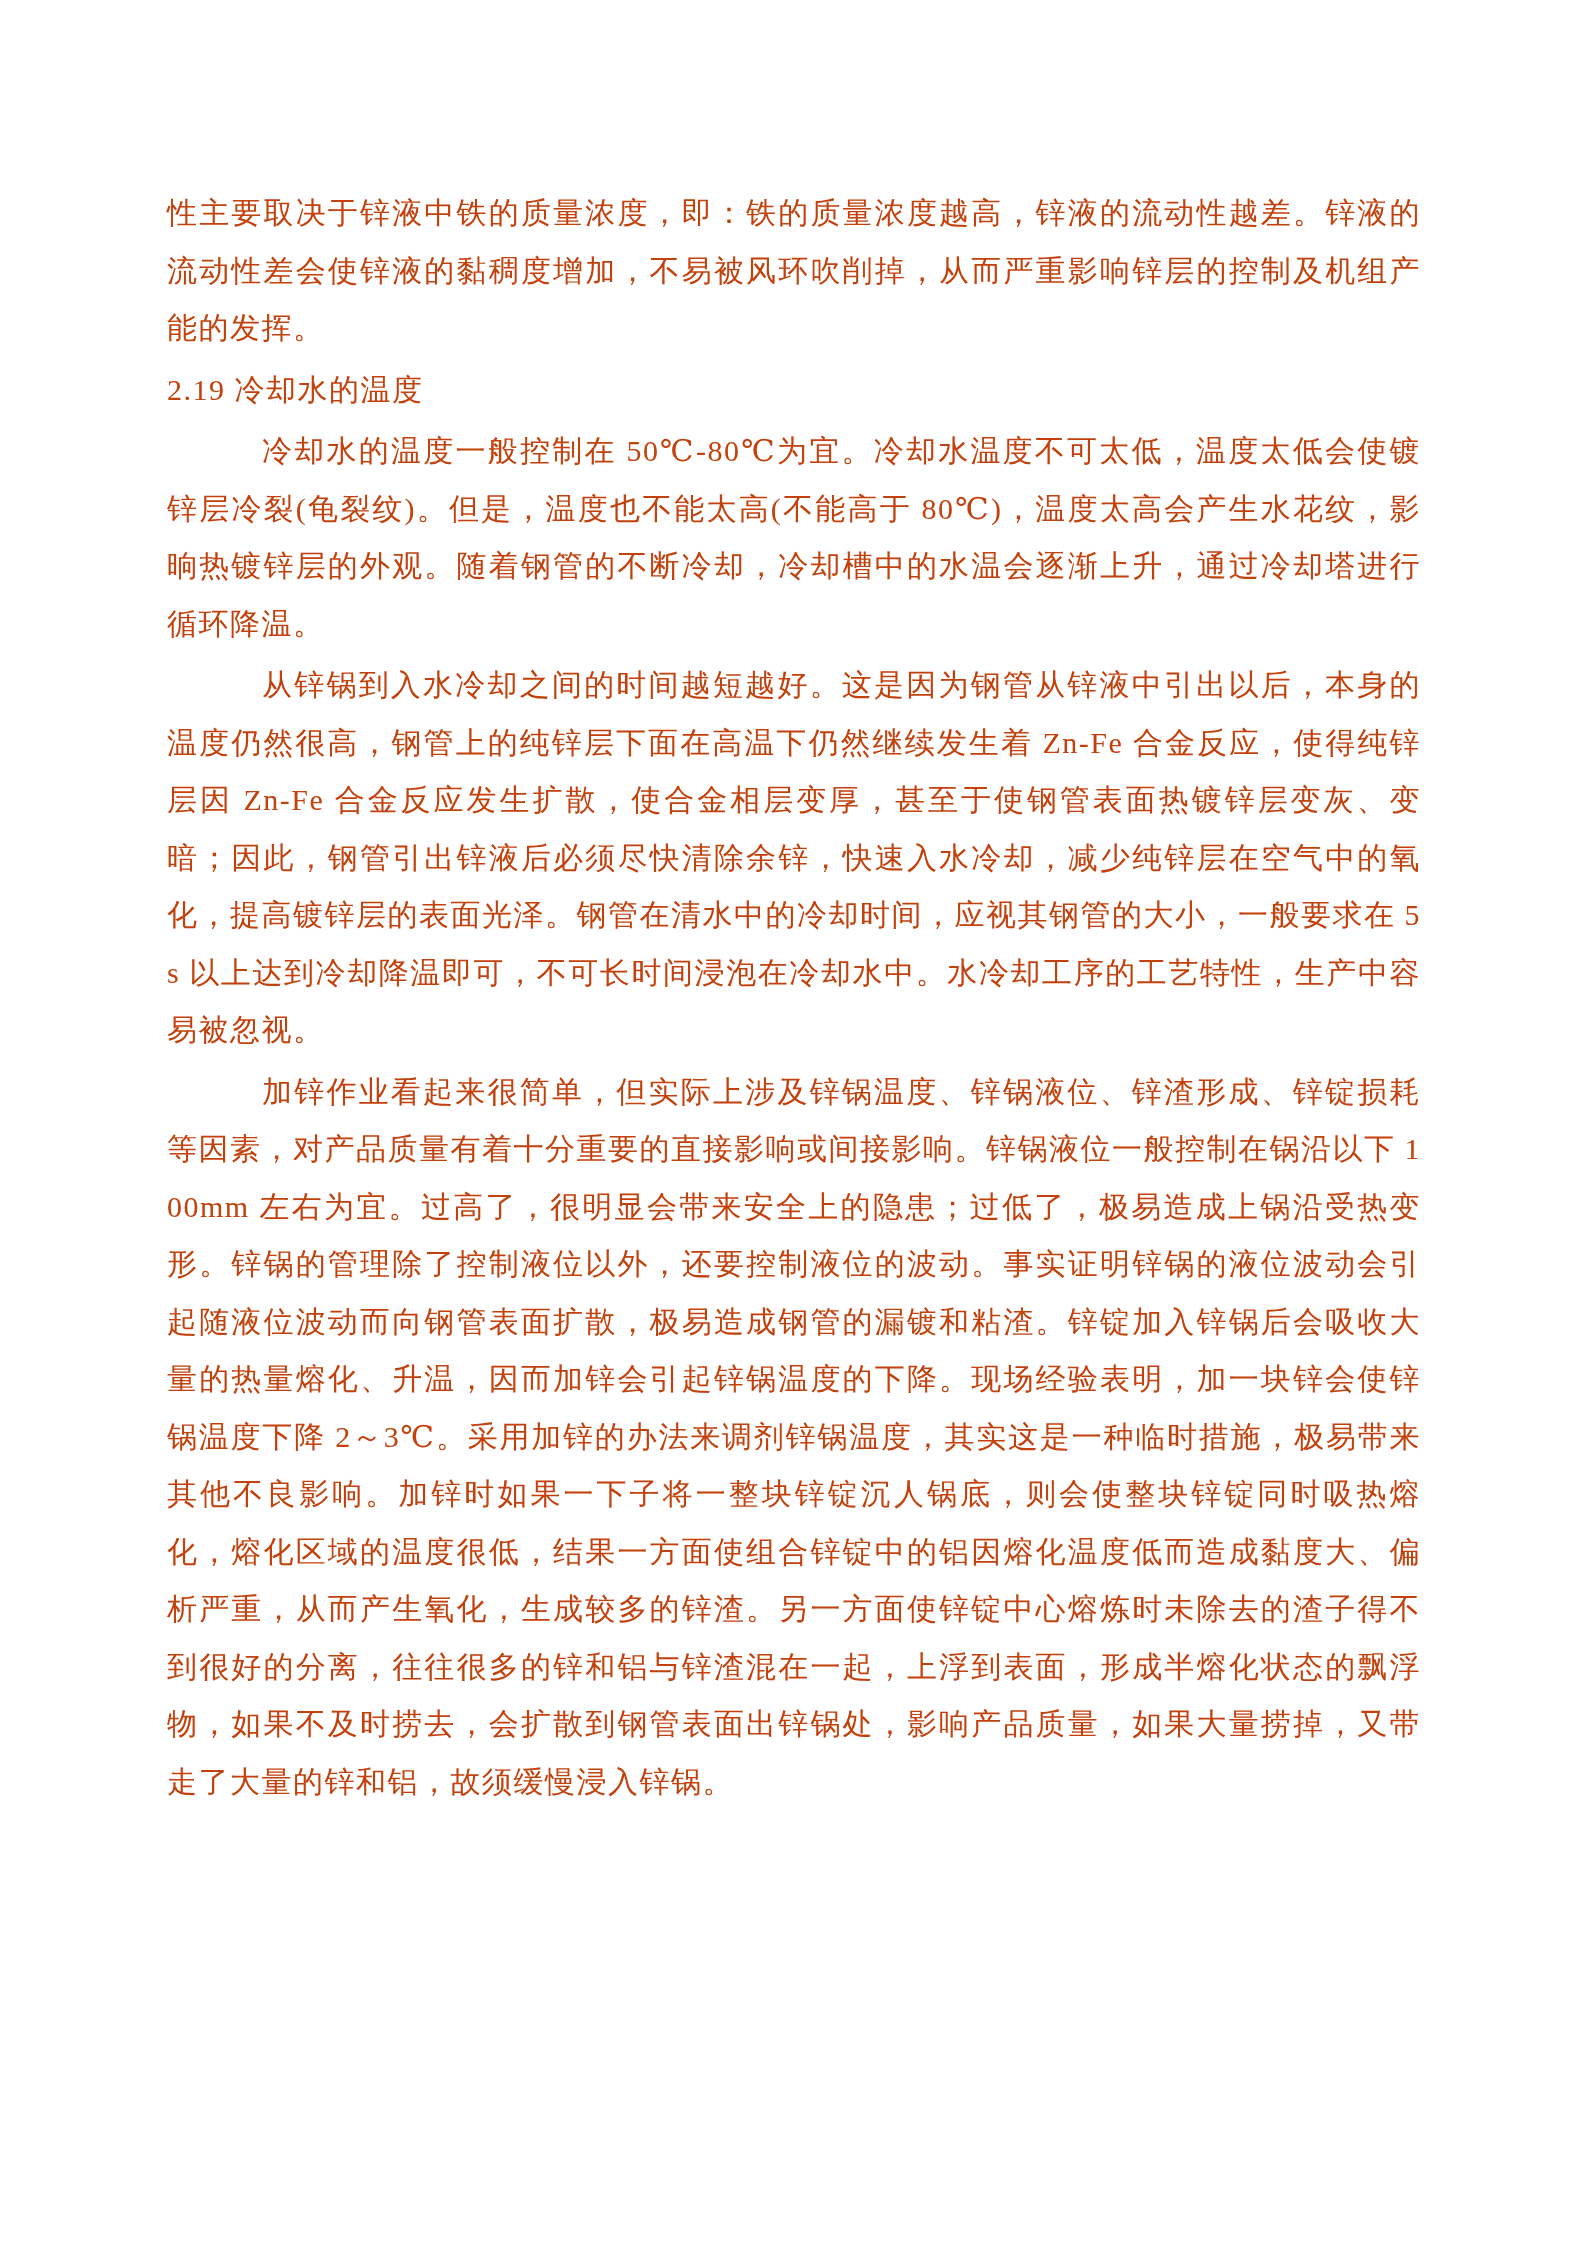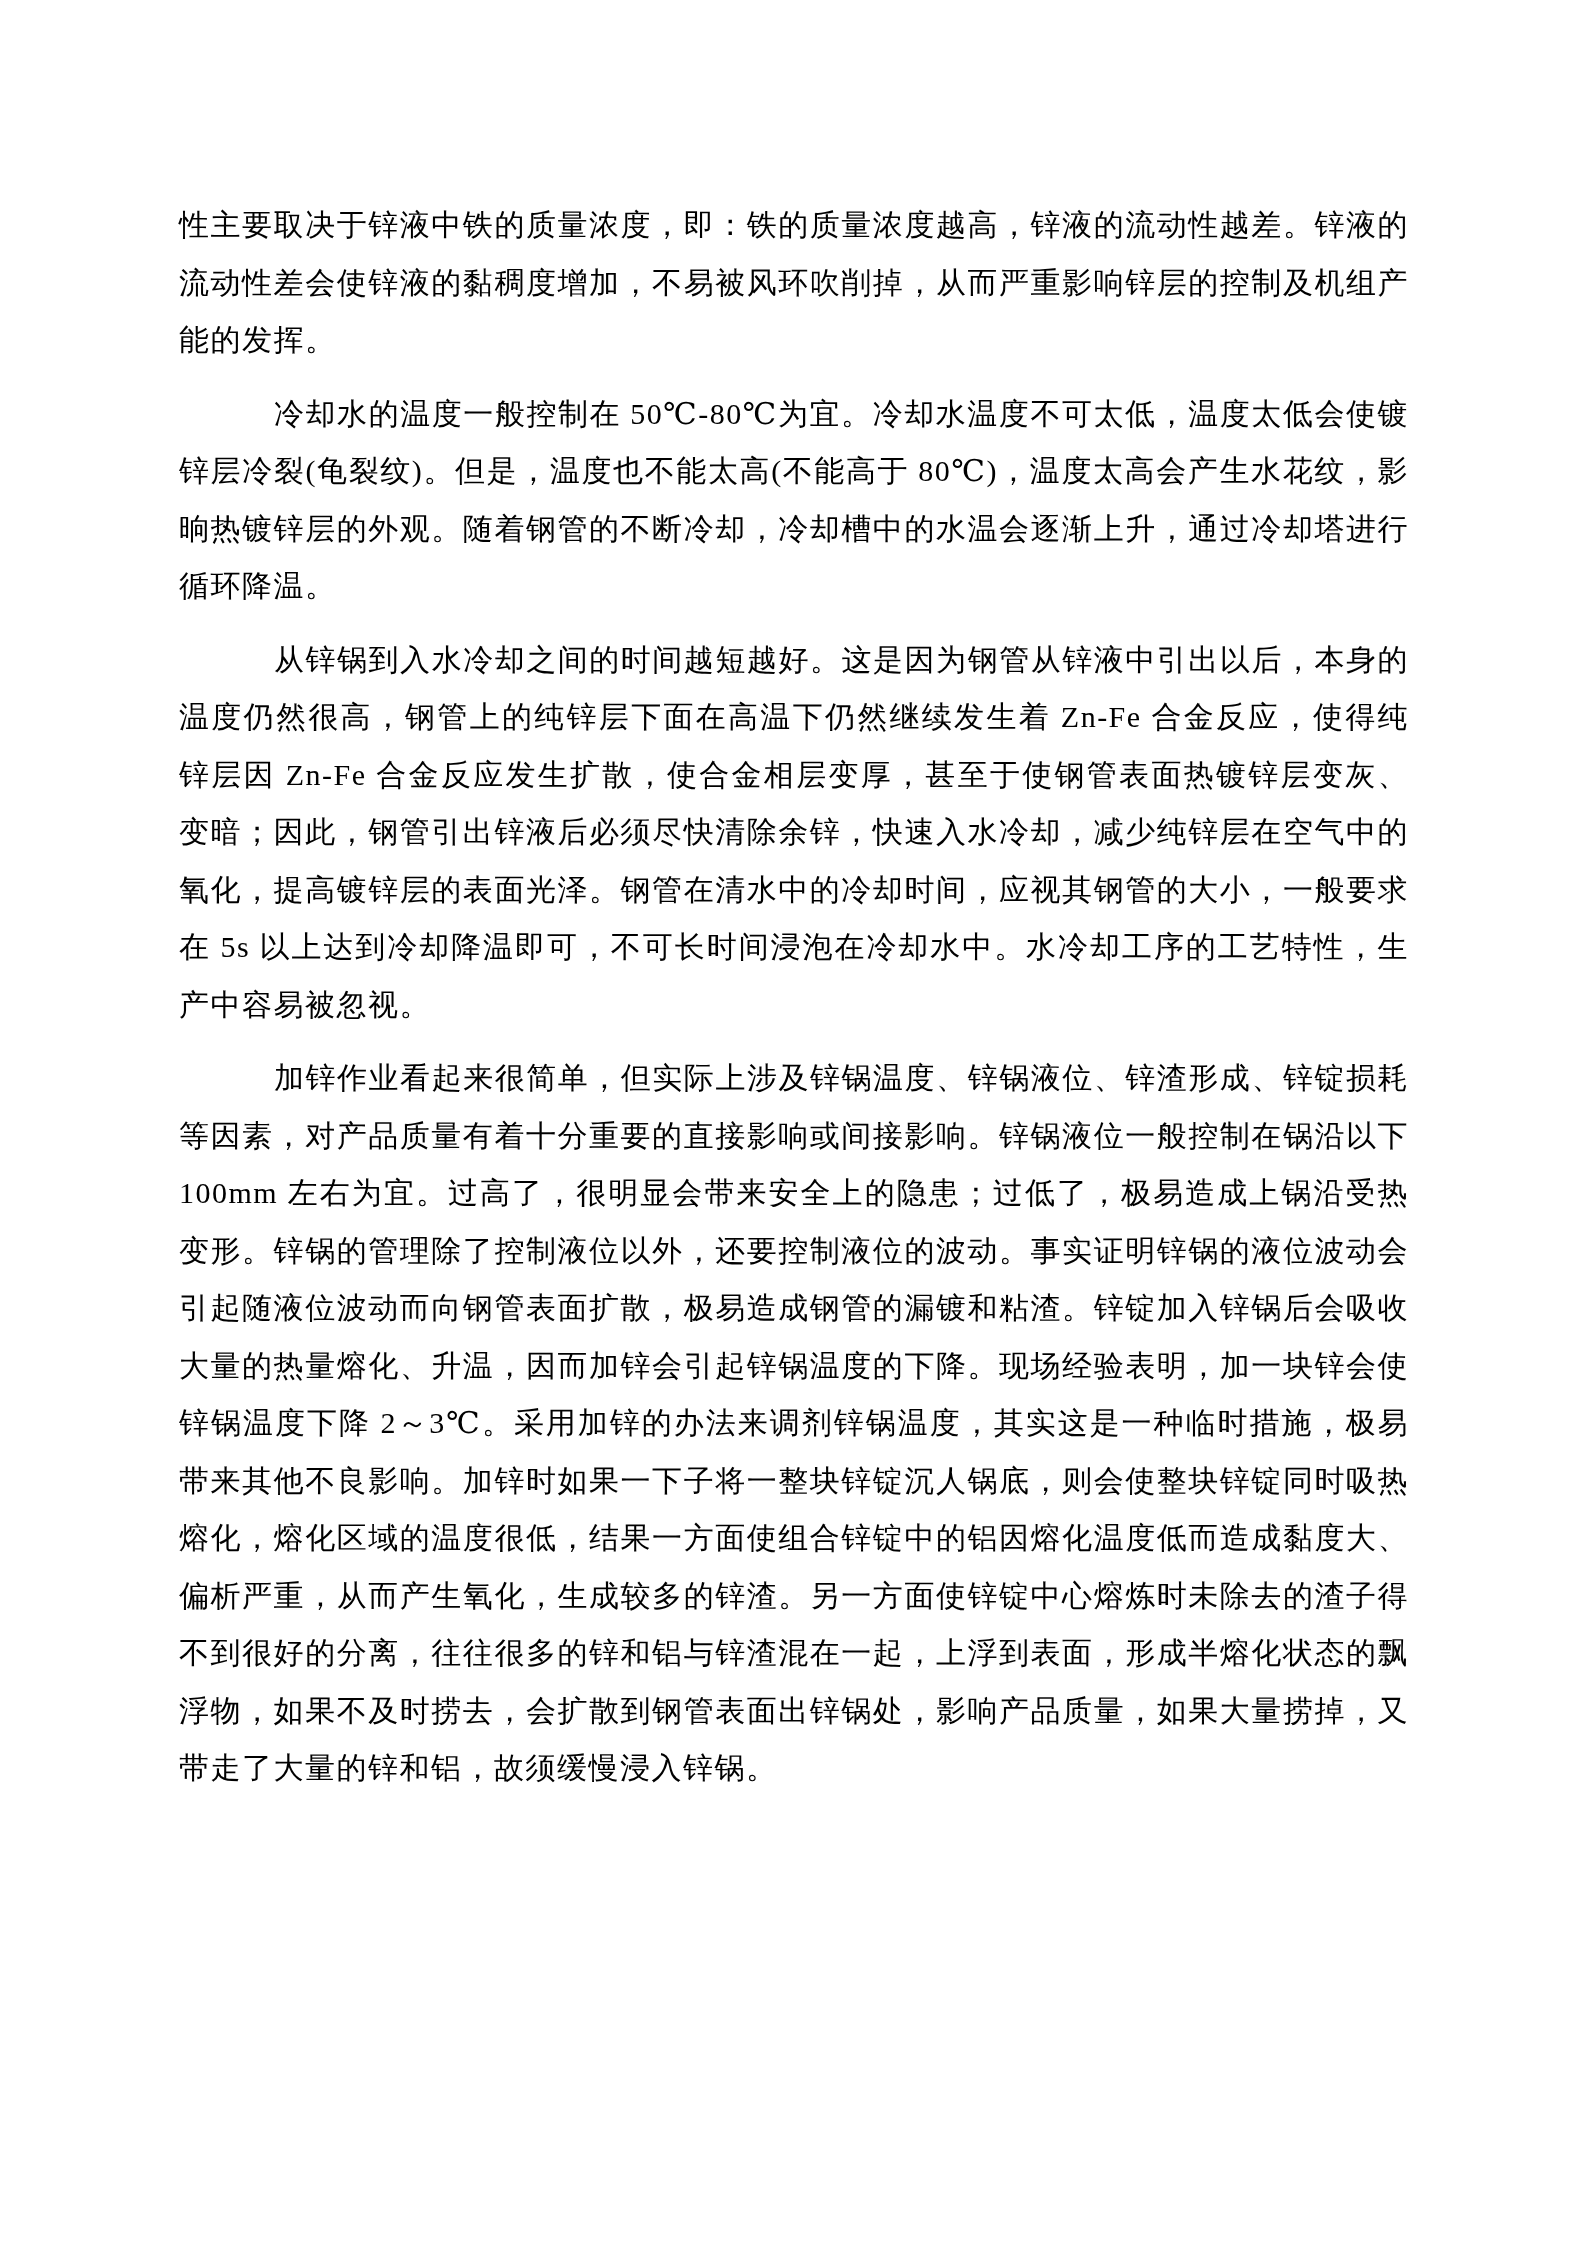--- a/index.html
+++ b/index.html
@@ -15,38 +15,39 @@
     font-family: "Liberation Serif", "DejaVu Serif", serif;
     overflow: hidden;
   }
   .page {
     position: absolute;
     left: 163px;
     top: 180px;
     width: 1262px;
   }
   .block {
-    margin: 16px;
+    margin: 4px;
     padding: 0;
     font-size: 30px;
     line-height: 57.5px;
     letter-spacing: 1.5px;
     text-align: justify;
     text-align-last: left;
     word-break: break-all;
-    color: #000000;
+    color: #c2410c;
   }
   .indent {
     text-indent: 95px;
   }
   .heading {
     text-indent: 0;
   }
 </style>
 </head>
 <body>
 
 <div class="page">
   <p class="block">性主要取决于锌液中铁的质量浓度，即：铁的质量浓度越高，锌液的流动性越差。锌液的流动性差会使锌液的黏稠度增加，不易被风环吹削掉，从而严重影响锌层的控制及机组产能的发挥。</p>
+  <p class="block heading">2.19 冷却水的温度</p>
   <p class="block indent">冷却水的温度一般控制在 50℃-80℃为宜。冷却水温度不可太低，温度太低会使镀锌层冷裂(龟裂纹)。但是，温度也不能太高(不能高于 80℃)，温度太高会产生水花纹，影晌热镀锌层的外观。随着钢管的不断冷却，冷却槽中的水温会逐渐上升，通过冷却塔进行循环降温。</p>
   <p class="block indent">从锌锅到入水冷却之间的时间越短越好。这是因为钢管从锌液中引出以后，本身的温度仍然很高，钢管上的纯锌层下面在高温下仍然继续发生着 Zn-Fe 合金反应，使得纯锌层因 Zn-Fe 合金反应发生扩散，使合金相层变厚，甚至于使钢管表面热镀锌层变灰、变暗；因此，钢管引出锌液后必须尽快清除余锌，快速入水冷却，减少纯锌层在空气中的氧化，提高镀锌层的表面光泽。钢管在清水中的冷却时间，应视其钢管的大小，一般要求在 5s 以上达到冷却降温即可，不可长时间浸泡在冷却水中。水冷却工序的工艺特性，生产中容易被忽视。</p>
   <p class="block indent">加锌作业看起来很简单，但实际上涉及锌锅温度、锌锅液位、锌渣形成、锌锭损耗等因素，对产品质量有着十分重要的直接影响或间接影响。锌锅液位一般控制在锅沿以下 100mm 左右为宜。过高了，很明显会带来安全上的隐患；过低了，极易造成上锅沿受热变形。锌锅的管理除了控制液位以外，还要控制液位的波动。事实证明锌锅的液位波动会引起随液位波动而向钢管表面扩散，极易造成钢管的漏镀和粘渣。锌锭加入锌锅后会吸收大量的热量熔化、升温，因而加锌会引起锌锅温度的下降。现场经验表明，加一块锌会使锌锅温度下降 2～3℃。采用加锌的办法来调剂锌锅温度，其实这是一种临时措施，极易带来其他不良影响。加锌时如果一下子将一整块锌锭沉人锅底，则会使整块锌锭同时吸热熔化，熔化区域的温度很低，结果一方面使组合锌锭中的铝因熔化温度低而造成黏度大、偏析严重，从而产生氧化，生成较多的锌渣。另一方面使锌锭中心熔炼时未除去的渣子得不到很好的分离，往往很多的锌和铝与锌渣混在一起，上浮到表面，形成半熔化状态的飘浮物，如果不及时捞去，会扩散到钢管表面出锌锅处，影响产品质量，如果大量捞掉，又带走了大量的锌和铝，故须缓慢浸入锌锅。</p>
 </div>
 
 </body></html>

